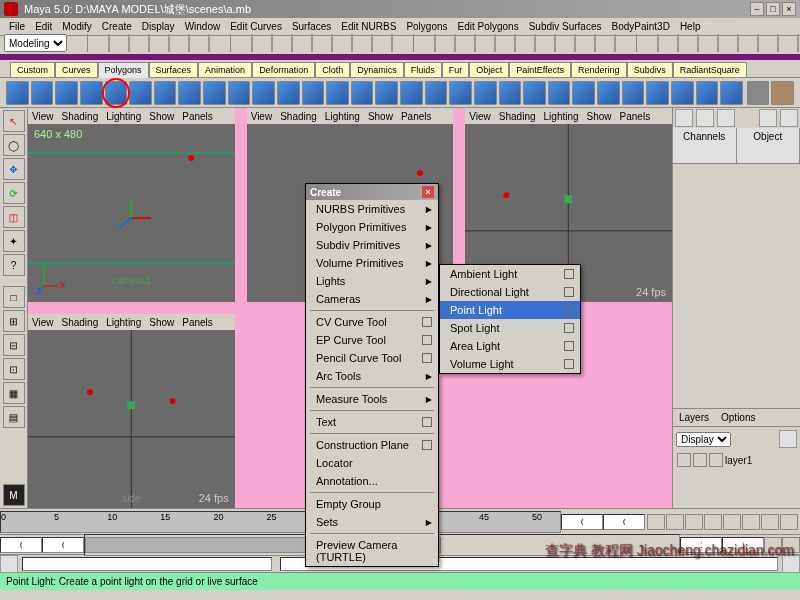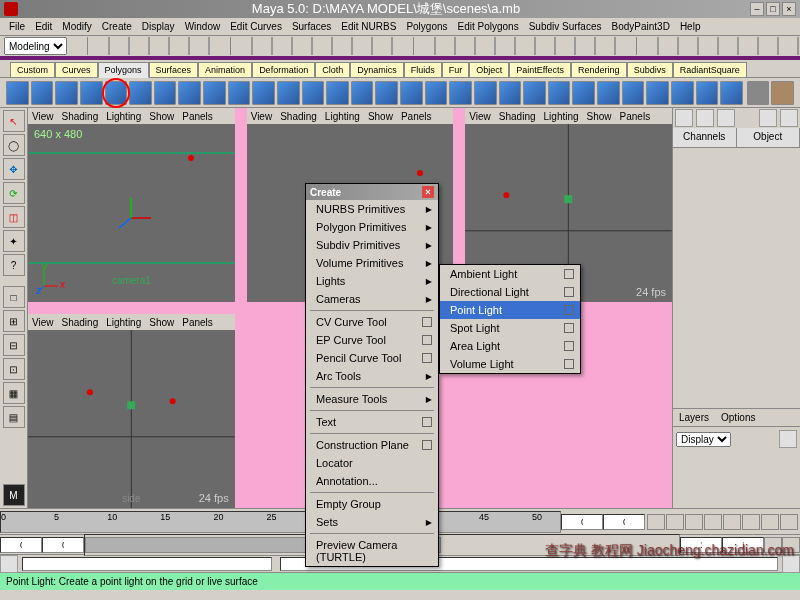--- a/index.html
+++ b/index.html
@@ -1,23 +1,23 @@
 <!DOCTYPE html>
 <html><head>
 <meta charset="utf-8">
 <style>
 *{margin:0;padding:0;box-sizing:border-box;font-family:Tahoma,Arial,sans-serif;font-size:10px;user-select:none}
 body{background:#d4d0c8;width:800px;height:600px;overflow:hidden;position:relative}
 .titlebar{height:18px;background:linear-gradient(90deg,#7b7b7b,#aaa);color:#fff;display:flex;align-items:center;padding:0 4px}
 .titlebar .logo{width:14px;height:14px;background:#b00;border-radius:2px;margin-right:6px}
-.titlebar .title{flex:1;text-align:center;font-size:13px}
+.titlebar .title{flex:1;font-size:11px}
 .titlebar .wbtn{width:14px;height:14px;background:#d4d0c8;border:1px solid #888;margin-left:2px;display:flex;align-items:center;justify-content:center;font-size:9px;color:#000}
 .menubar{height:18px;display:flex;align-items:center;padding:0 4px;background:#d4d0c8;border-bottom:1px solid #888}
 .menubar span{padding:2px 5px;cursor:default}
-.toolbar1{height:24px;display:flex;align-items:center;padding:2px 4px;gap:18px;border-bottom:4px solid #701a75}
+.toolbar1{height:24px;display:flex;align-items:flex-end;padding:2px 4px;gap:18px;border-bottom:6px solid #701a75}
 .toolbar1 select{font-size:10px;height:18px}
 .tbbtn{width:18px;height:18px;border:1px solid #999;background:#e0e0e0;display:inline-flex;align-items:center;justify-content:center}
 .tbdiv{width:2px;height:18px;border-left:1px solid #888;margin:0 2px}
 .shelftabs{height:18px;display:flex;align-items:flex-end;padding:0 10px;gap:0;border-bottom:1px solid #888}
 .shelftabs span{padding:2px 6px;border:1px solid #888;border-bottom:none;background:#fef9c3;font-size:9px;cursor:default}
 .shelftabs span.active{background:#e8e8e8;border-bottom:1px solid #e8e8e8;margin-bottom:-1px}
 .shelfrow{height:30px;display:flex;align-items:center;padding:2px 6px;gap:2px;border-bottom:1px solid #888;background:#d4d0c8}
 .shelfico{width:24px;height:24px;border:1px solid #888;background:linear-gradient(135deg,#4a90e2,#2c5aa0);border-radius:1px}
 .redcircle{position:relative}
 .redcircle::after{content:"";position:absolute;left:-4px;top:-4px;right:-4px;bottom:-4px;border:2px solid red;border-radius:50%}
@@ -27,21 +27,21 @@
 .toolico.red{color:#d00}.toolico.blue{color:#06c}.toolico.green{color:#0a0}
 .viewgrid{flex:1;display:grid;grid-template-columns:1fr 1fr 1fr;grid-template-rows:1fr 1fr;gap:12px;background:#f9a8d4;padding:0}
 .viewport{background:#6a6a6a;position:relative;overflow:hidden}
 .vpmenu{height:16px;background:#d4d0c8;display:flex;align-items:center;padding:0 4px;gap:8px;font-size:10px;color:#000}
 .vpcanvas{position:absolute;top:16px;left:0;right:0;bottom:0;background:#6a6a6a}
 .grid3d{position:absolute;left:50%;top:50%;transform:translate(-50%,-50%)}
 .fps{position:absolute;bottom:4px;right:6px;color:#ccc;font-size:11px}
 .overlay{position:absolute;top:4px;left:6px;color:#a4f48e;font-size:11px}
 .axis{position:absolute;bottom:8px;left:8px;width:30px;height:30px}
 .rightpanel{width:128px;background:#d4d0c8;border-left:1px solid #888;display:flex;flex-direction:column}
-.rptabs{height:20px;display:flex;border-bottom:1px solid #888}
+.rptabs{height:36px;display:flex;border-bottom:1px solid #888}
 .rptabs span{flex:1;text-align:center;padding:3px;border-right:1px solid #888;font-size:10px;background:#e0e0e0}
 .rpicons{height:20px;display:flex;align-items:center;padding:2px;gap:3px}
 .rpbody{flex:1;background:#d4d0c8}
 .layerpanel{height:100px;border-top:1px solid #888}
 .layerhead{height:18px;display:flex;align-items:center;padding:0 6px;gap:12px;border-bottom:1px solid #888}
 .layerrow{display:flex;align-items:center;padding:2px 4px;font-size:10px}
 .layerrow .box{width:14px;height:14px;border:1px solid #888;margin-right:2px}
 .timerow{height:26px;display:flex;align-items:center;background:#d4d0c8;border-top:1px solid #888;font-size:9px}
 .ruler{flex:1;height:22px;background:#c0c0c0;border:1px inset #888;position:relative;overflow:hidden}
 .ruler .tick{position:absolute;top:0;font-size:9px;color:#000}
@@ -335,20 +335,26 @@
     <div class="layerpanel">
       <div class="layerhead">
         <span>Layers</span>
         <span>Options</span>
       </div>
       <div style="padding:3px;display:flex;align-items:center;gap:4px">
         <select><option>Display</option></select>
         <div style="flex:1"></div>
         <div class="tbbtn"></div>
       </div>
+      <div class="layerrow">
+        <div class="box"></div>
+        <div class="box"></div>
+        <div class="box"></div>
+        <span>layer1</span>
+      </div>
     </div>
   </div>
 </div>
 
 <div class="timerow">
   <div class="ruler" id="ruler1">
       <div class="tick" style="left: 0%;">0</div>
       <div class="tick" style="left: 9.5%;">5</div>
       <div class="tick" style="left: 19%;">10</div>
       <div class="tick" style="left: 28.5%;">15</div>

